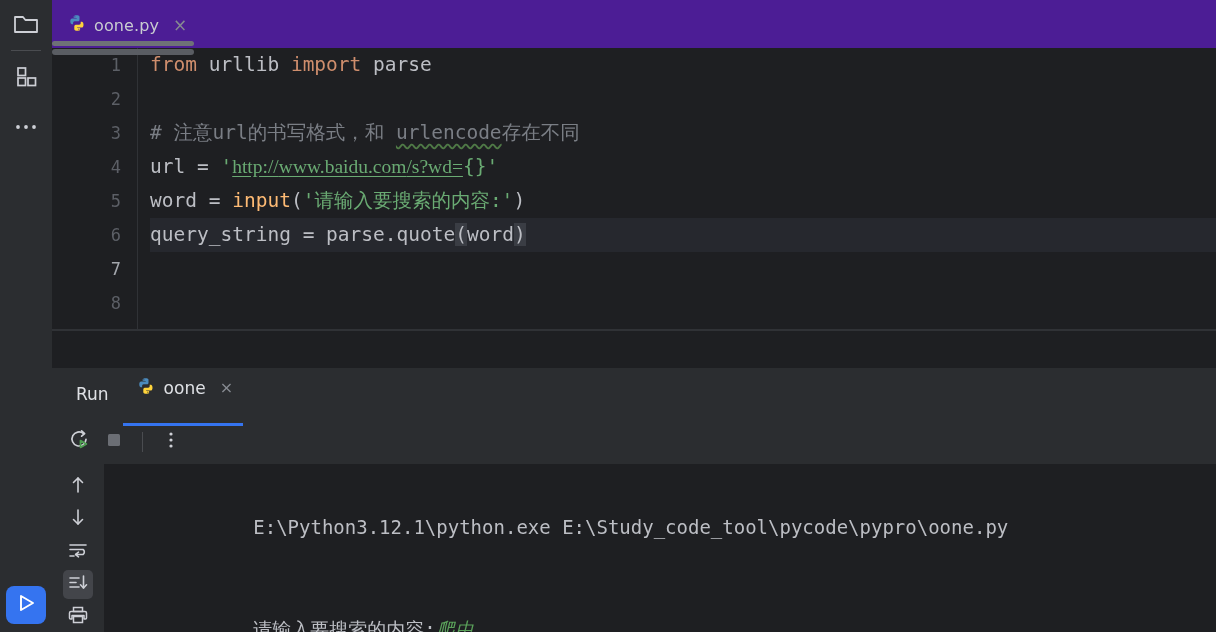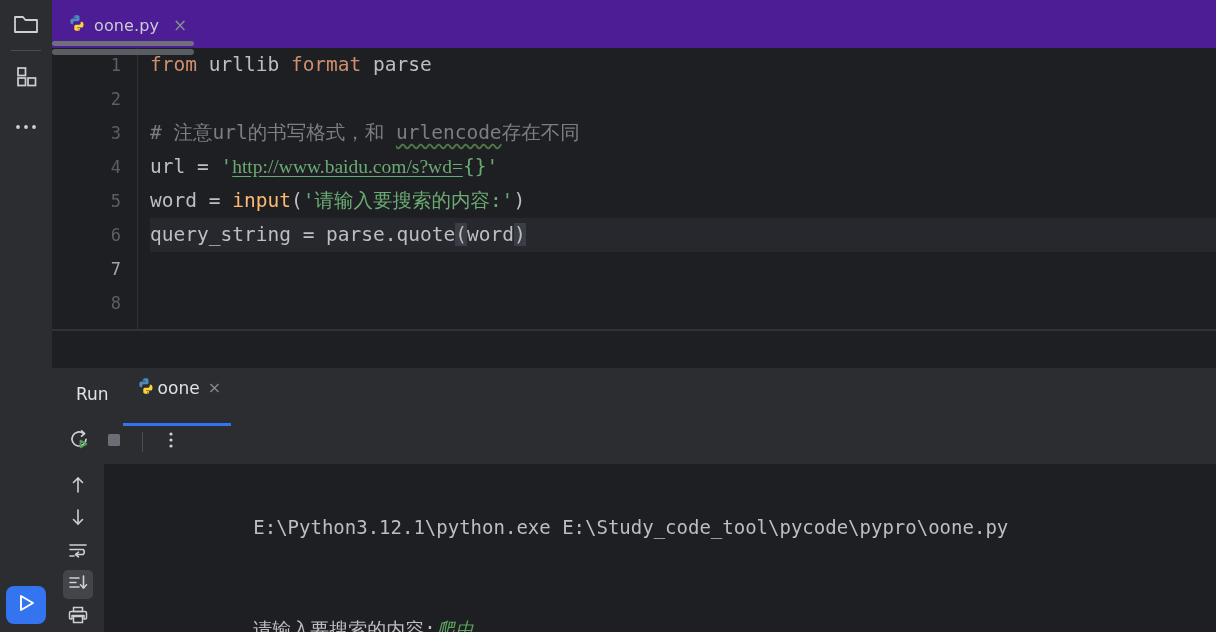--- a/index.html
+++ b/index.html
@@ -207,21 +207,21 @@
   }
   .run-title {
     color: #dfe1e5;
     font-size: 17px;
     padding: 0 14px 0 10px;
   }
   .run-tab {
     height: 63px;
     display: flex;
     align-items: center;
-    gap: 3px;
+    gap: 9px;
     padding: 0 10px 13px 14px;
     position: relative;
     cursor: pointer;
   }
   .run-tab-label {
     color: #dfe1e5;
     font-size: 17px;
   }
   .run-tab-close {
     color: #868a91;
@@ -363,21 +363,21 @@
         <div class="ln">3</div>
         <div class="ln">4</div>
         <div class="ln">5</div>
         <div class="ln">6</div>
         <div class="ln cur">7</div>
         <div class="ln">8</div>
         <div class="ln">9</div>
       </div>
 
       <div class="code" id="code-body">
-          <div class="row"><span class="kw">from </span><span class="var">urllib </span><span class="kw">format </span><span class="var">parse</span></div>
+          <div class="row"><span class="kw">from </span><span class="var">urllib </span><span class="kw">import </span><span class="var">parse</span></div>
           <div class="row">&nbsp;</div>
           <div class="row"><span class="cmt"># 注意url的书写格式，和 </span><span class="cmt wavy-green">urlencode</span><span class="cmt">存在不同</span></div>
           <div class="row"><span class="var">url </span><span class="var">= </span><span class="str">'</span><span class="str ul-str">http://</span><span class="str ul-str wavy-green">www.baidu.com</span><span class="str ul-str">/s?wd=</span><span class="str">{}</span><span class="str">'</span></div>
           <div class="row"><span class="var">word </span><span class="var">= </span><span class="bi">input</span><span class="var">(</span><span class="str">'请输入要搜索的内容:'</span><span class="var">)</span></div>
           <div class="row cur"><span class="var">query_string </span><span class="var">= </span><span class="var">parse</span><span class="var">.</span><span class="var">quote</span><span class="brk">(</span><span class="var">word</span><span class="brk">)</span></div>
           <div class="row">&nbsp;</div>
         </div>
 
       <div class="hscroll">
         <div class="hscroll-thumb"></div>

